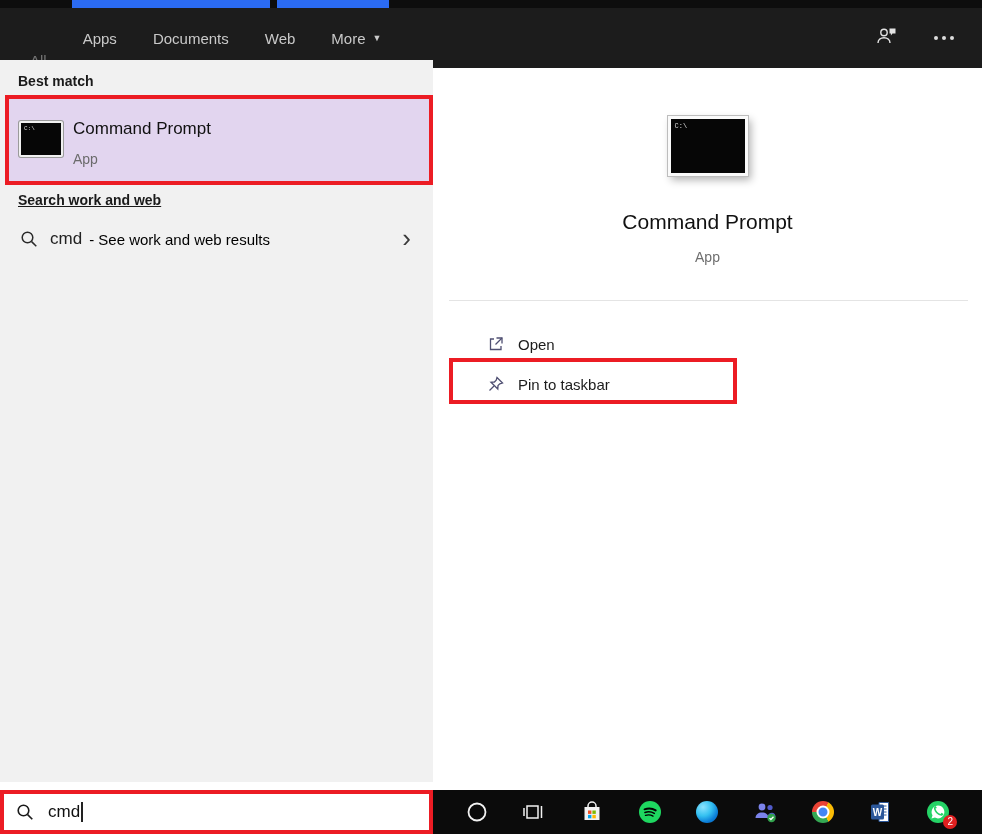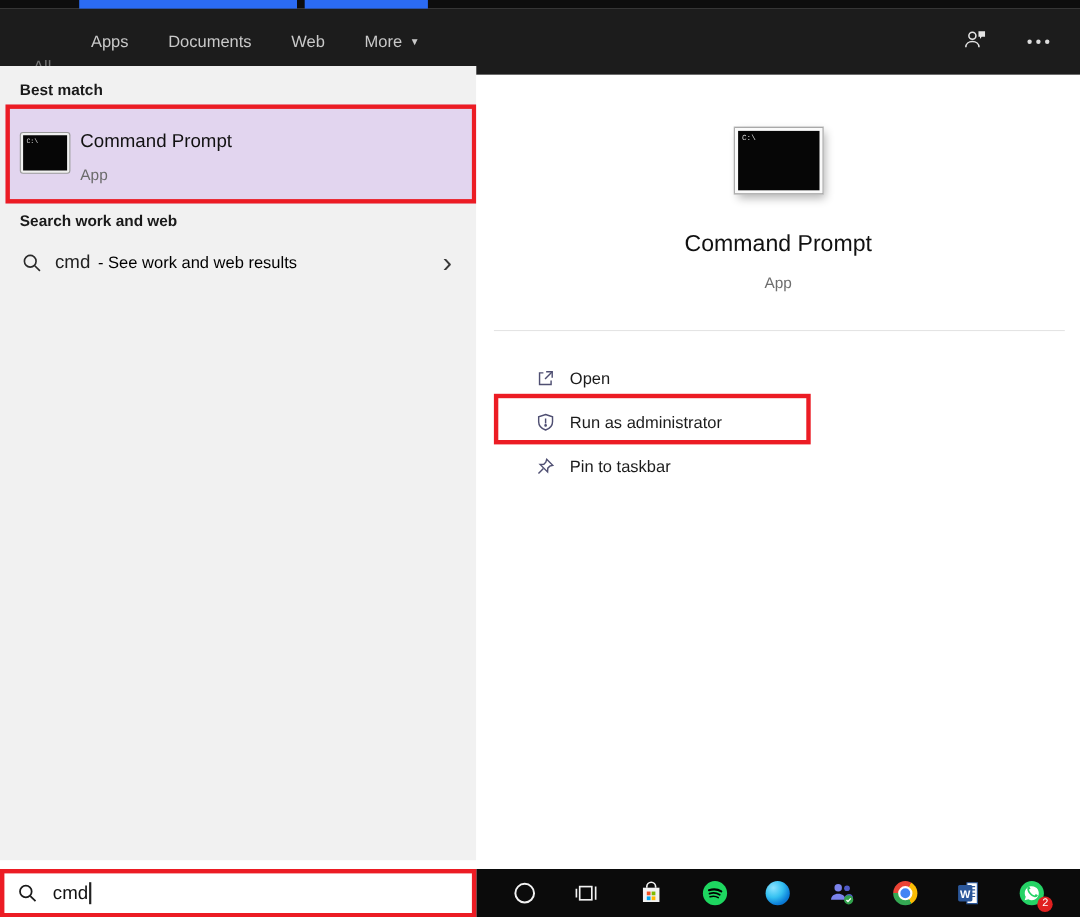--- a/index.html
+++ b/index.html
@@ -26,21 +26,21 @@
   .hdr-right{margin-left:auto;margin-right:28px;display:flex;align-items:center;gap:36px;}
   .ellipsis{display:flex;gap:4px;}
   .ellipsis i{width:4px;height:4px;border-radius:50%;background:#dcdcdc;display:block;}
 
   
   .left-panel{position:absolute;left:0;top:60px;width:433px;height:722px;background:var(--panel-bg);}
   .right-panel{position:absolute;left:433px;top:68px;width:549px;height:722px;background:#fff;}
 
   .section-h{position:absolute;left:18px;font-size:14px;font-weight:bold;color:#1a1a1a;}
   .h-best{top:13px;}
-  .h-web{top:132px;}
+  .h-web{top:132px;text-decoration:underline;}
 
   .best-match{position:absolute;left:5px;top:35px;width:428px;height:90px;background:var(--highlight);border:4px solid var(--annotation);cursor:pointer;}
   .cmd-icon-sm{position:absolute;left:10px;top:22px;width:44px;height:36px;background:#060606;border:2px solid #f0f0f0;box-shadow:0 0 0 1px #9a9a9a;border-radius:2px;color:#ddd;font-size:6px;padding:2px 3px;font-family:"Liberation Mono","DejaVu Sans Mono",monospace;}
   .bm-title{position:absolute;left:64px;top:20px;font-size:17px;color:#111;}
   .bm-sub{position:absolute;left:64px;top:52px;font-size:14px;color:#6b6b6b;}
 
   .web-row{position:absolute;left:0;top:156px;width:433px;height:46px;display:flex;align-items:center;cursor:pointer;}
   .web-row .mag{margin-left:20px;flex:0 0 auto;}
   .web-q{margin-left:12px;font-size:17px;color:#222;}
   .web-sfx{margin-left:7px;font-size:15px;color:#000000;}
@@ -148,28 +148,20 @@
       <div class="action-row">
         <svg width="18" height="18" viewBox="0 0 18 18" fill="none" stroke="#4f4f72" stroke-width="1.3">
           <path d="M7 4H3.5v10.5H14V11"></path>
             <path d="M9.5 3h5.5v5.5"></path>
             <path d="M15 3 L8.5 9.5"></path>
         </svg>
         <span>Open</span>
       </div>
       <div class="action-row">
         <svg width="18" height="18" viewBox="0 0 18 18" fill="none" stroke="#4f4f72" stroke-width="1.3">
-          <path d="M9 1.8l6.3 2.1v4.4c0 4.2-3 6.4-6.3 7.6C5.7 14.7 2.7 12.5 2.7 8.3V3.9z"></path>
-          <path d="M9 5.5v4.5"></path>
-            <circle cx="9" cy="11.8" r="0.6" fill="#4f4f72"></circle>
-        </svg>
-        <span>Run as administrator</span>
-      </div>
-      <div class="action-row">
-        <svg width="18" height="18" viewBox="0 0 18 18" fill="none" stroke="#4f4f72" stroke-width="1.3">
           <path d="M10 2.5 L15.5 8 L12.8 8.8 L11 10.6 L10.8 14 L4 7.2 L7.4 7 L9.2 5.2 Z"></path>
             <path d="M7 11 L2.5 15.5"></path>
         </svg>
         <span>Pin to taskbar</span>
       </div>
     </div>
 
     <div class="anno-admin"></div>
   </div>
 

